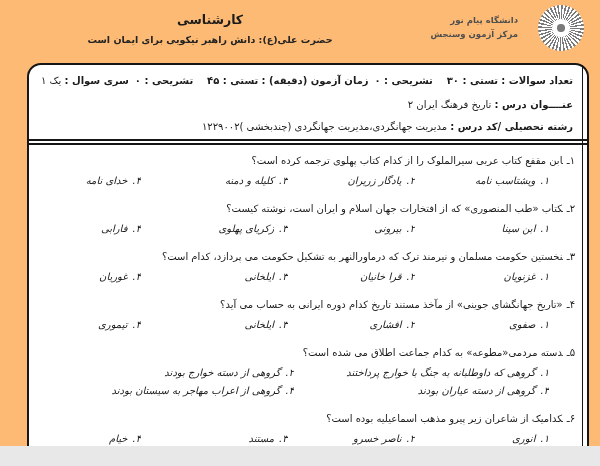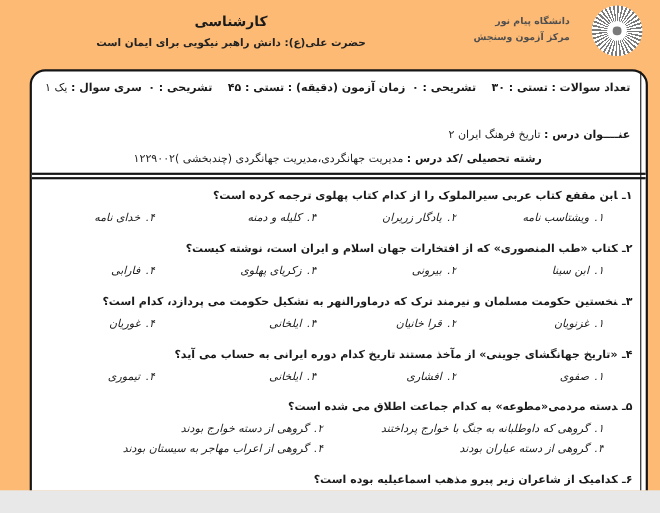--- a/index.html
+++ b/index.html
@@ -23,30 +23,30 @@
   
   .main-box{
     position:absolute;top:63px;right:11px;left:27px;height:430px;
     border:2px solid #161616;border-radius:14px 14px 0 0;background:#fff;
   }
   .right-rule{position:absolute;top:0;bottom:0;right:4px;width:0;border-left:1.5px solid #161616;}
   .info{padding:8px 14px 0 12px;font-size:10px;}
   .row1{display:flex;justify-content:space-between;align-items:baseline;line-height:15px;}
   .row1 .seg span{font-weight:bold;margin-top:40px;}
   .row{line-height:15px;}
-  .row.course{margin-top:27px;}
-  .row.field{margin-top:7px;text-align:center;}
+  .row.course{margin-top:9px;}
+  .row.field{margin-top:7px;}
   .b{font-weight:bold;}
   .n{font-weight:normal;}
   .row1 .seg .n{font-weight:normal;}
   .divider{margin-top:5px;height:2px;border-top:2.5px solid #161616;border-bottom:2.5px solid #161616;background:#fff;}
   
   .questions{padding:8px 12px 0 10px;font-size:10px;}
   .q{margin-bottom:13px;}
-  .q-stem{font-weight:bold;line-height:15px;text-align:right;}
+  .q-stem{font-weight:normal;line-height:15px;text-align:right;}
   .q-num{margin-left:4px;}
   .q-opts{display:grid;margin:6px 26px 0 0;line-height:14px;row-gap:4px;}
   .q-opts.cols4{grid-template-columns:1.05fr 1fr 1.15fr 0.8fr;}
   .q-opts.cols2{grid-template-columns:1fr 1fr;}
   .opt{white-space:nowrap;overflow:hidden;font-style:italic;}
   .opt-num{margin-left:5px;}
 </style>
 </head>
 <body>
 

